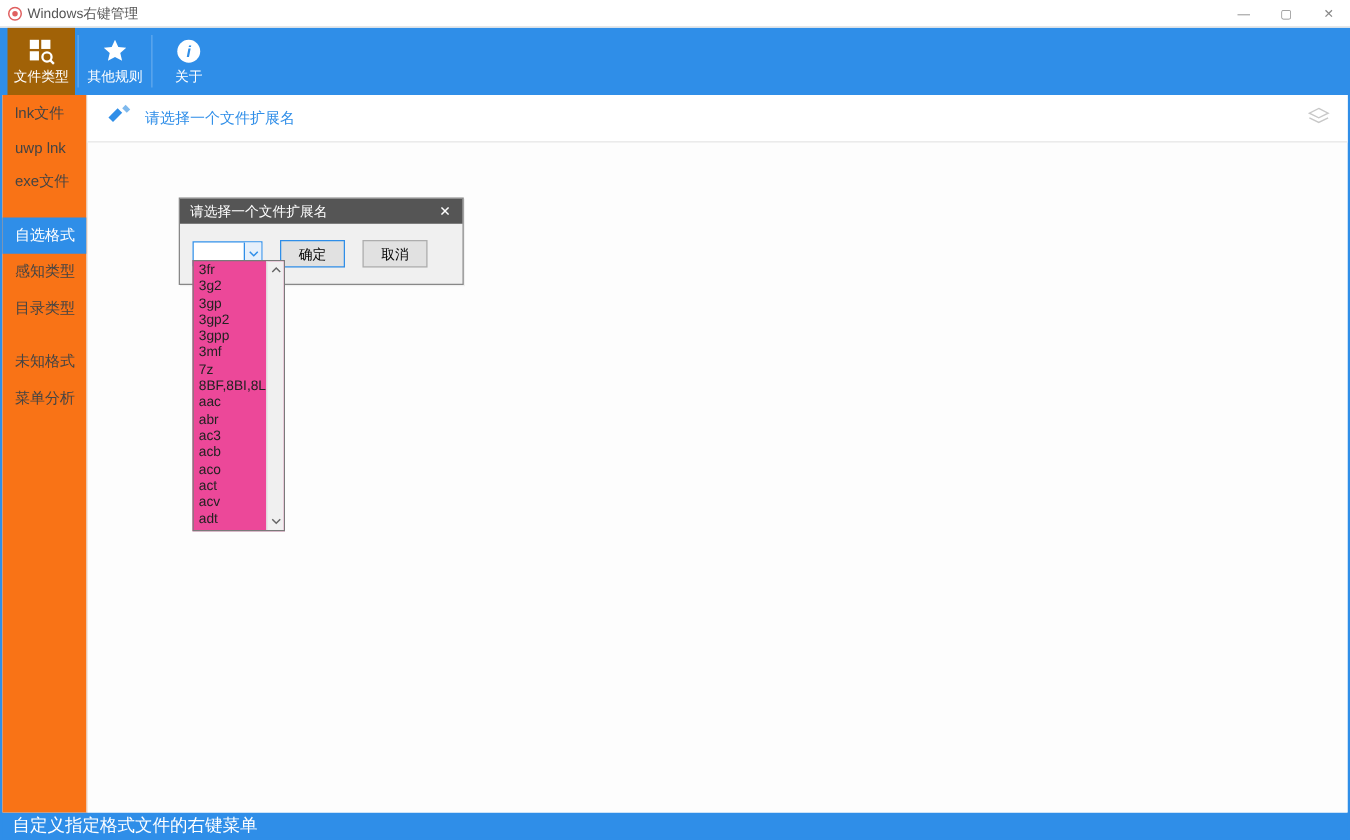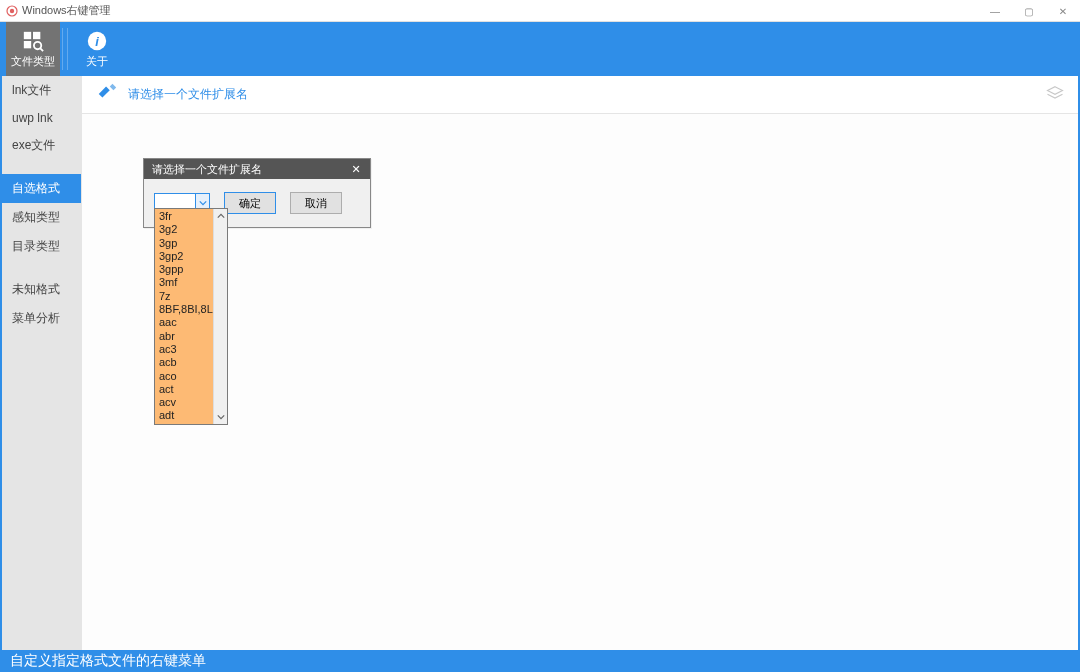--- a/index.html
+++ b/index.html
@@ -39,34 +39,34 @@
     width: 54px;
     display: flex;
     flex-direction: column;
     align-items: center;
     justify-content: center;
     color: #fff;
     font-size: 11px;
     gap: 2px;
     cursor: pointer;
   }
-  .tool-btn.active { background: #737373; }
+  .tool-btn.active { background: #a16207; }
   .tool-btn .ticon { display:flex; align-items:center; justify-content:center; }
   .tool-sep { width: 1px; background: rgba(255,255,255,0.25); margin: 6px 2px; }
 
   .body {
     display: flex;
     height: calc(100% - 22px - 54px - 20px);
     border: 2px solid #2f8ee8;
     border-top: none;
     position: relative;
   }
   .sidebar {
-    width: 80px;
-    background: #e5e5e5;
+    width: 68px;
+    background: #f97316;
     border-right: 1px solid #e5e5e5;
     font-size: 12px;
     color: #444;
   }
   .sidebar .item {
     padding: 6px 10px;
     cursor: pointer;
     white-space: nowrap;
   }
   .sidebar .item.sel { background: #2f8ee8; color: #fff; }
@@ -147,21 +147,21 @@
     display:flex; align-items:center; justify-content:center;
     cursor: pointer;
   }
   .dlg-btn.primary { border: 1px solid #2f8ee8; }
 
   .dropdown {
     position: absolute;
     left: 152px;
     top: 132px;
     width: 74px;
-    background: #fdba74;
+    background: #ec4899;
     border: 1px solid #7a7a7a;
     font-size: 11px;
     color: #222;
     display: flex;
   }
   .dropdown .items {
     flex: 1;
     padding: 1px 0;
     overflow: hidden;
   }
@@ -223,20 +223,28 @@
           <rect x="2" y="2" width="8" height="8"></rect>
           <rect x="12" y="2" width="8" height="8"></rect>
           <rect x="2" y="12" width="8" height="8"></rect>
           <circle cx="17" cy="17" r="4" fill="none" stroke="#fff" stroke-width="2"></circle>
           <line x1="20" y1="20" x2="23" y2="23" stroke="#fff" stroke-width="2"></line>
         </svg>
     </span>
     <span>文件类型</span>
   </div>
   <div class="tool-sep"></div>
+  <div class="tool-btn">
+    <span class="ticon">
+      <svg width="22" height="22" viewBox="0 0 24 24" fill="#fff">
+          <path d="M12 2l2.9 6.3 6.9.6-5.2 4.6 1.6 6.8L12 17l-6.2 3.3 1.6-6.8L2.2 8.9l6.9-.6z"></path>
+        </svg>
+    </span>
+    <span>其他规则</span>
+  </div>
   <div class="tool-sep"></div>
   <div class="tool-btn">
     <span class="ticon">
       <svg width="22" height="22" viewBox="0 0 24 24">
           <circle cx="12" cy="12" r="10" fill="#fff"></circle>
           <text x="12" y="17" text-anchor="middle" font-size="14" fill="#2f8ee8" font-family="Georgia" font-style="italic" font-weight="bold">i</text>
         </svg>
     </span>
     <span>关于</span>
   </div>

